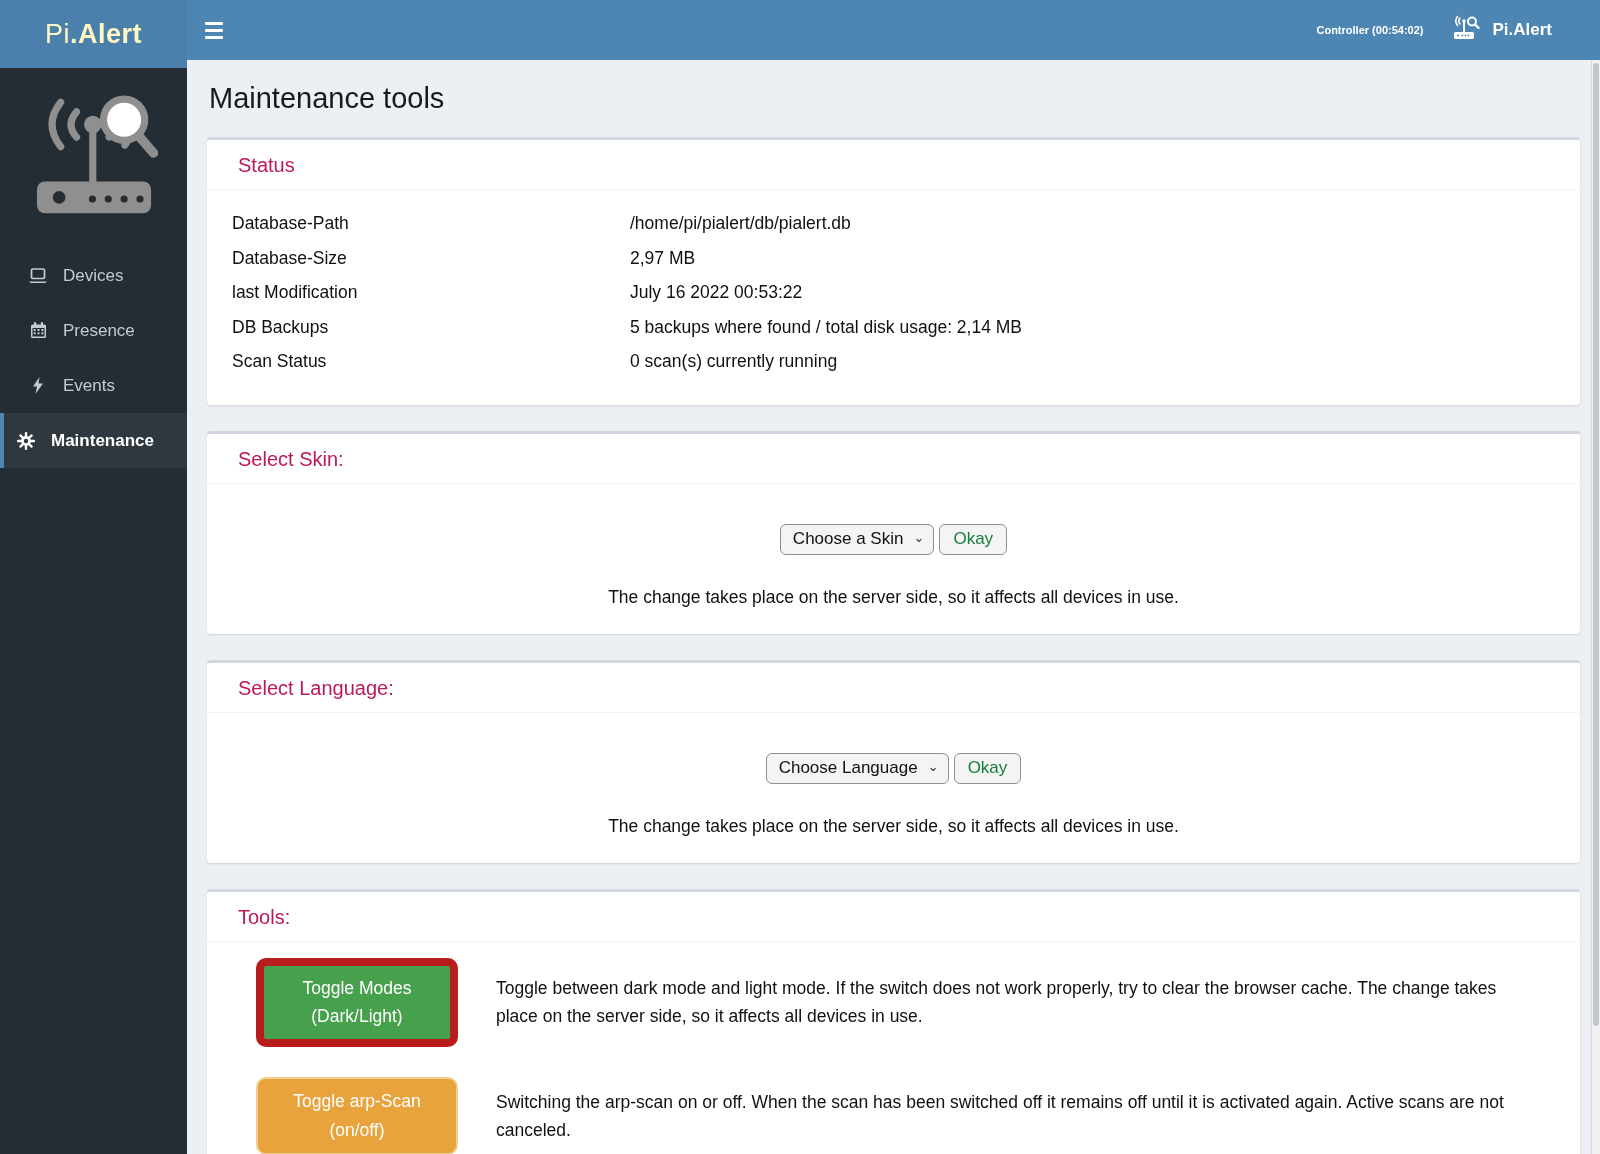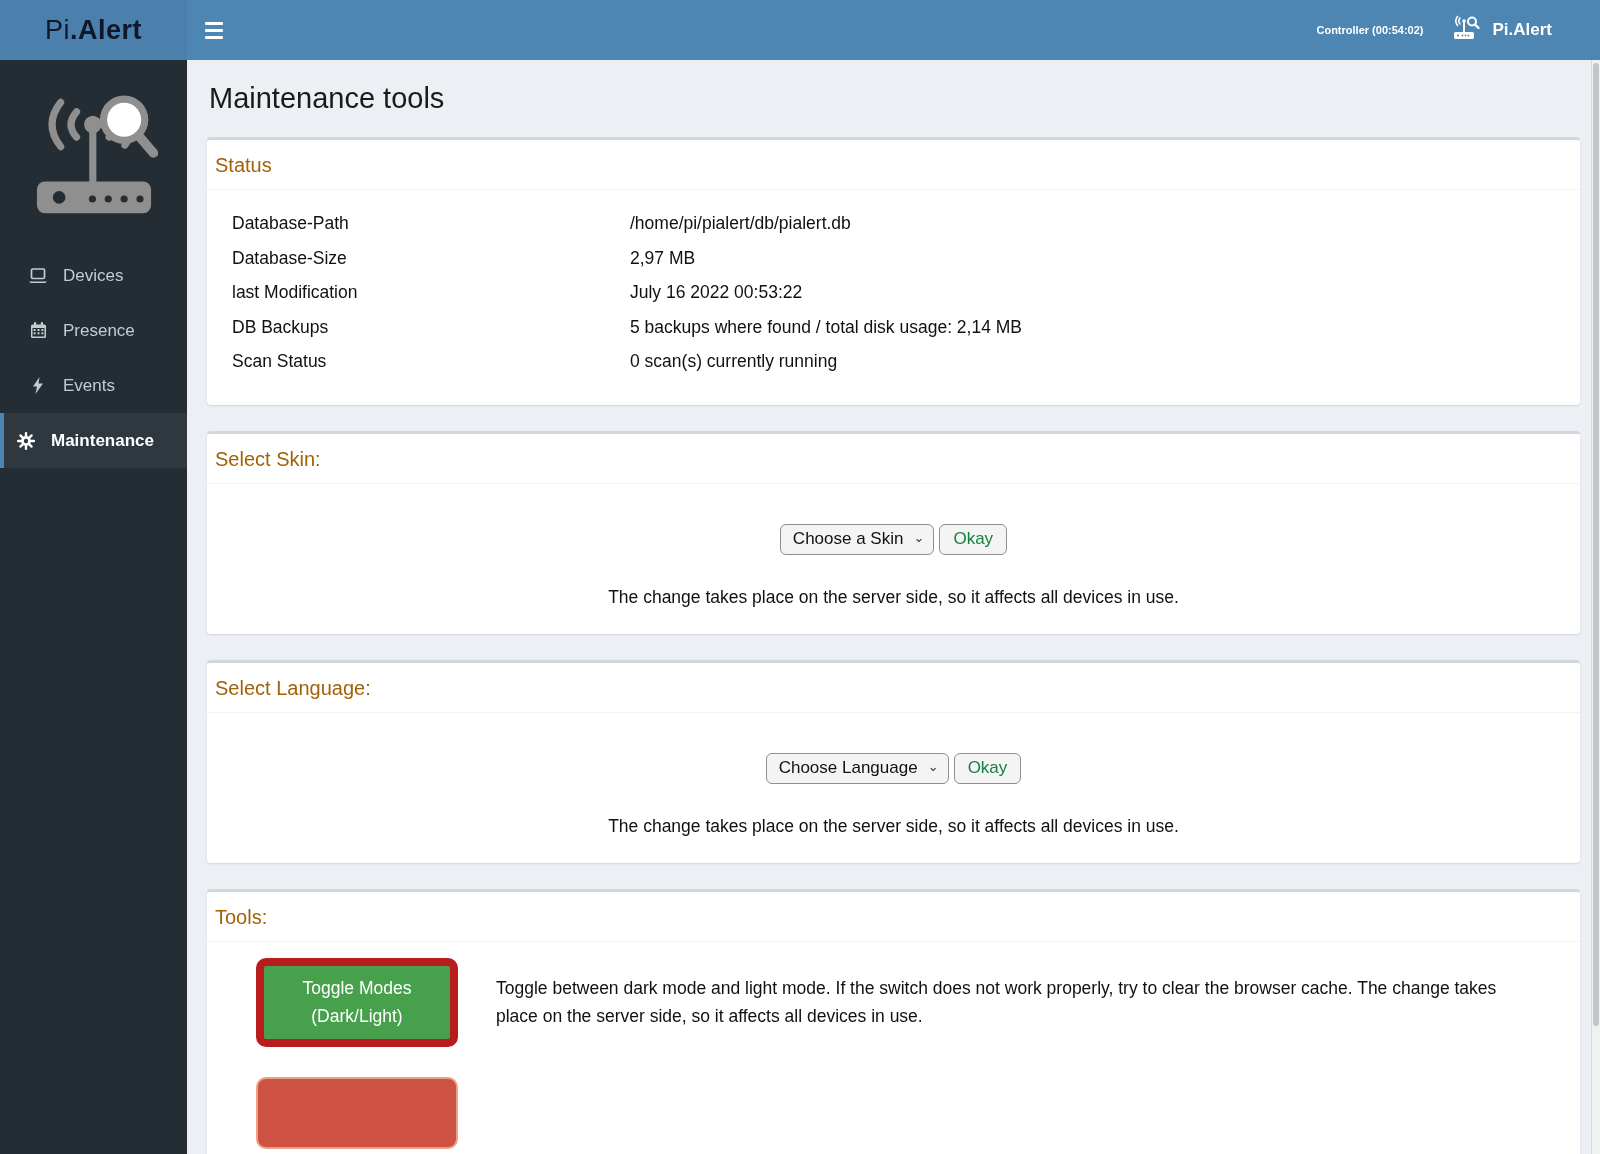--- a/index.html
+++ b/index.html
@@ -6,21 +6,21 @@
   html,body { width:1600px; height:1154px; overflow:hidden; }
   body {
     font-family:"Liberation Sans", sans-serif;
     background:#ecf0f5;
     color:#111;
   }
 
   
   .navbar { position:fixed; top:0; left:0; width:1600px; height:60px; display:flex; z-index:30; }
   .brand {
-    width:187px; height:60px; background:#4a80ab; color:#0f172a;
+    width:187px; height:68px; background:#4a80ab; color:#fef9c3;
     display:flex; align-items:center; justify-content:center;
     font-size:27px; letter-spacing:.5px;
   }
   .brand .light { font-weight:300; }
   .brand .bold  { font-weight:700; }
   .nav-main { flex:1; background:#4d86b3; display:flex; align-items:center; }
   .hamburger {
     color:#fff; margin-left:18px; cursor:pointer; width:34px; height:34px;
     display:flex; flex-direction:column; justify-content:center; gap:4px;
   }
@@ -51,21 +51,21 @@
   .content {
     position:absolute; top:60px; left:187px; width:1413px; min-height:1094px;
     background:#ecf0f5; padding:14px 20px 0 20px;
   }
   h1.page-title { font-size:29px; font-weight:400; color:#1a1a1a; margin:8px 0 22px 2px; }
 
   .box {
     background:#fff; border-top:3px solid #d2d6de; border-radius:4px;
     box-shadow:0 1px 2px rgba(0,0,0,.12); margin-bottom:26px;
   }
-  .box-header { padding:14px 8px 12px; font-size:20px; color:#a16207; }
+  .box-header { padding:14px 31px 12px; font-size:20px; color:#be185d; }
   .box-divider { height:1px; background:#f4f4f4; }
   .box-body { padding:16px 25px 26px; font-size:17.5px; }
 
   
   .status-row { display:grid; grid-template-columns:398px 1fr; line-height:34.5px; }
 
   
   .center-body { text-align:center; }
   .control-row { margin-top:24px; display:flex; justify-content:center; align-items:center; gap:5px; }
   .sel {
@@ -288,20 +288,27 @@
     <div class="box-body">
 
       <div class="tool-row">
         <button class="tool-btn green">
           <span>Toggle Modes</span>
           <span>(Dark/Light)</span>
         </button>
         <div class="tool-desc">Toggle between dark mode and light mode. If the switch does not work properly, try to clear the browser cache. The change takes place on the server side, so it affects all devices in use.</div>
       </div>
 
+      <div class="tool-row">
+        <button class="tool-btn orange">
+          <span>Toggle arp-Scan</span>
+          <span>(on/off)</span>
+        </button>
+        <div class="tool-desc">Switching the arp-scan on or off. When the scan has been switched off it remains off until it is activated again. Active scans are not canceled.</div>
+      </div>
 
       <div class="tool-row">
         <button class="tool-btn red">
           
           
         </button>
 
       </div>
 
     </div>

